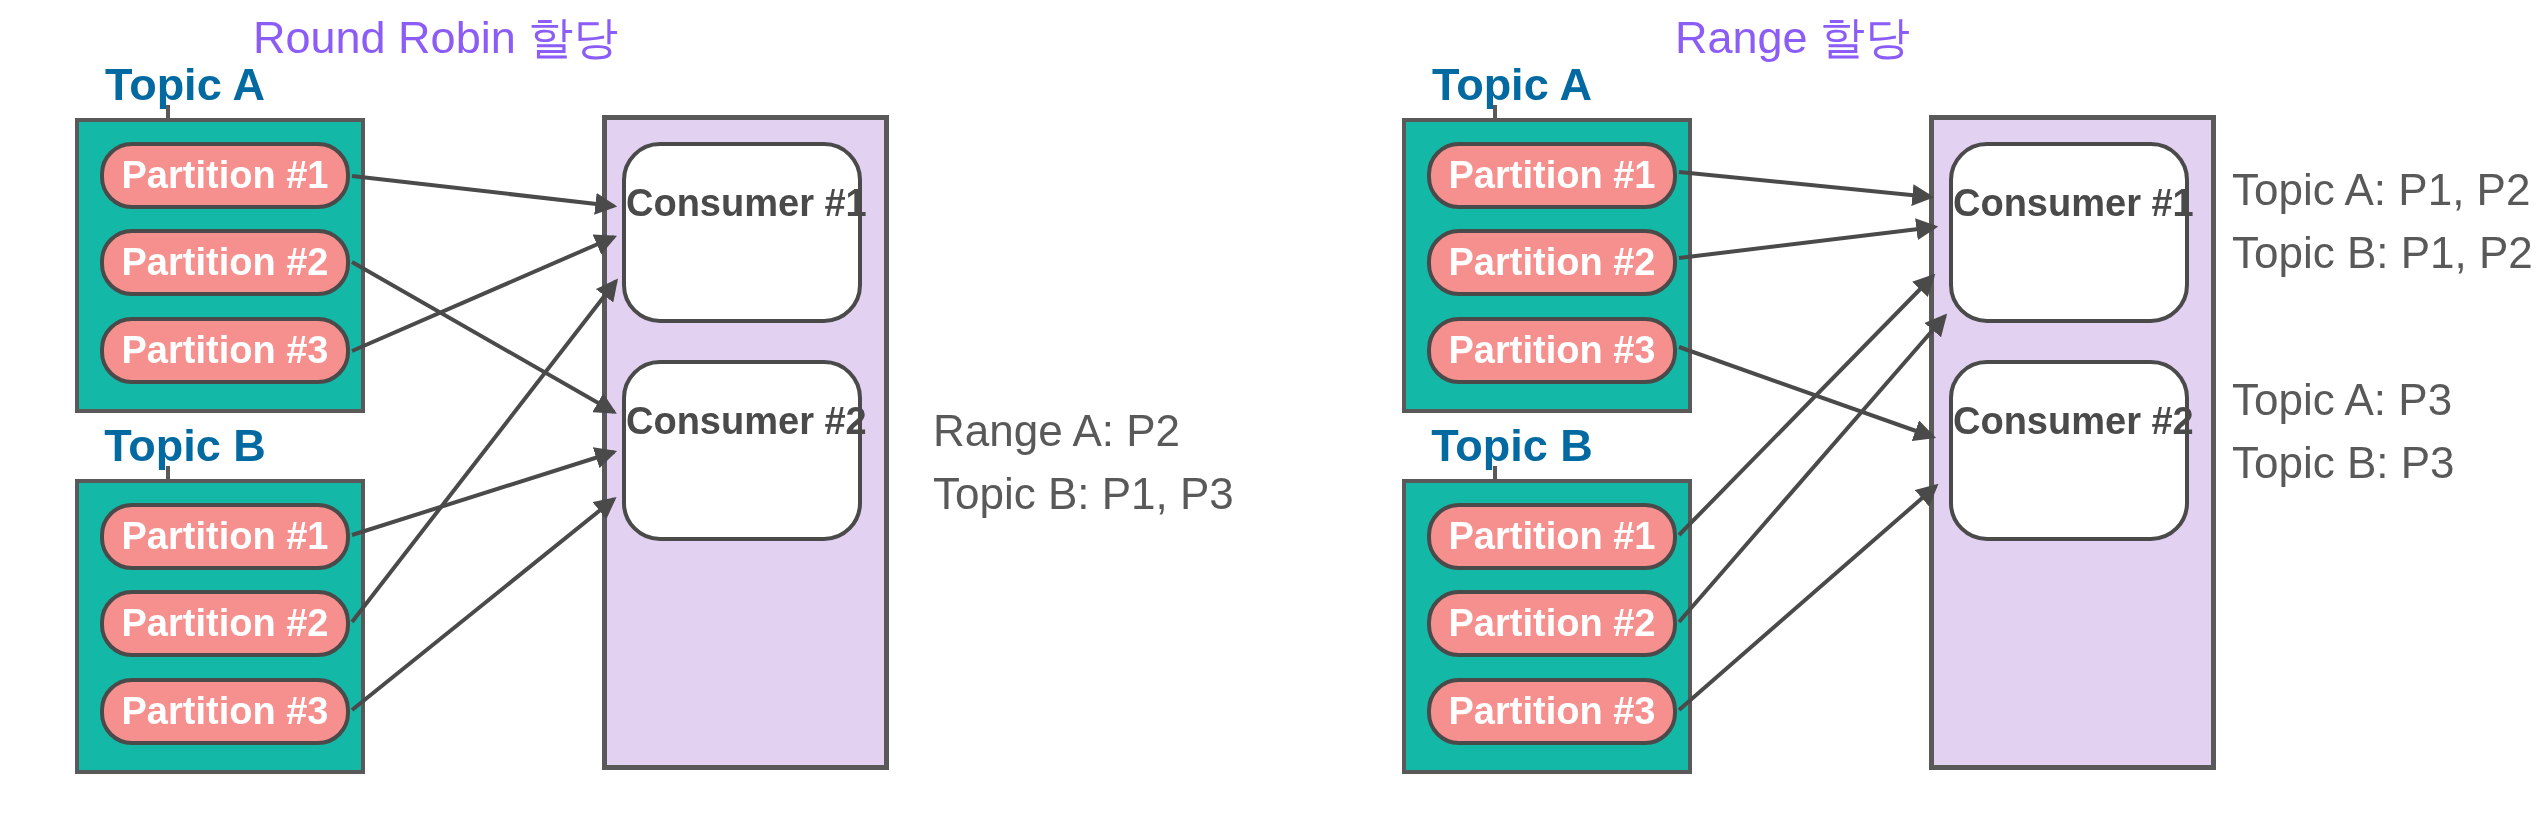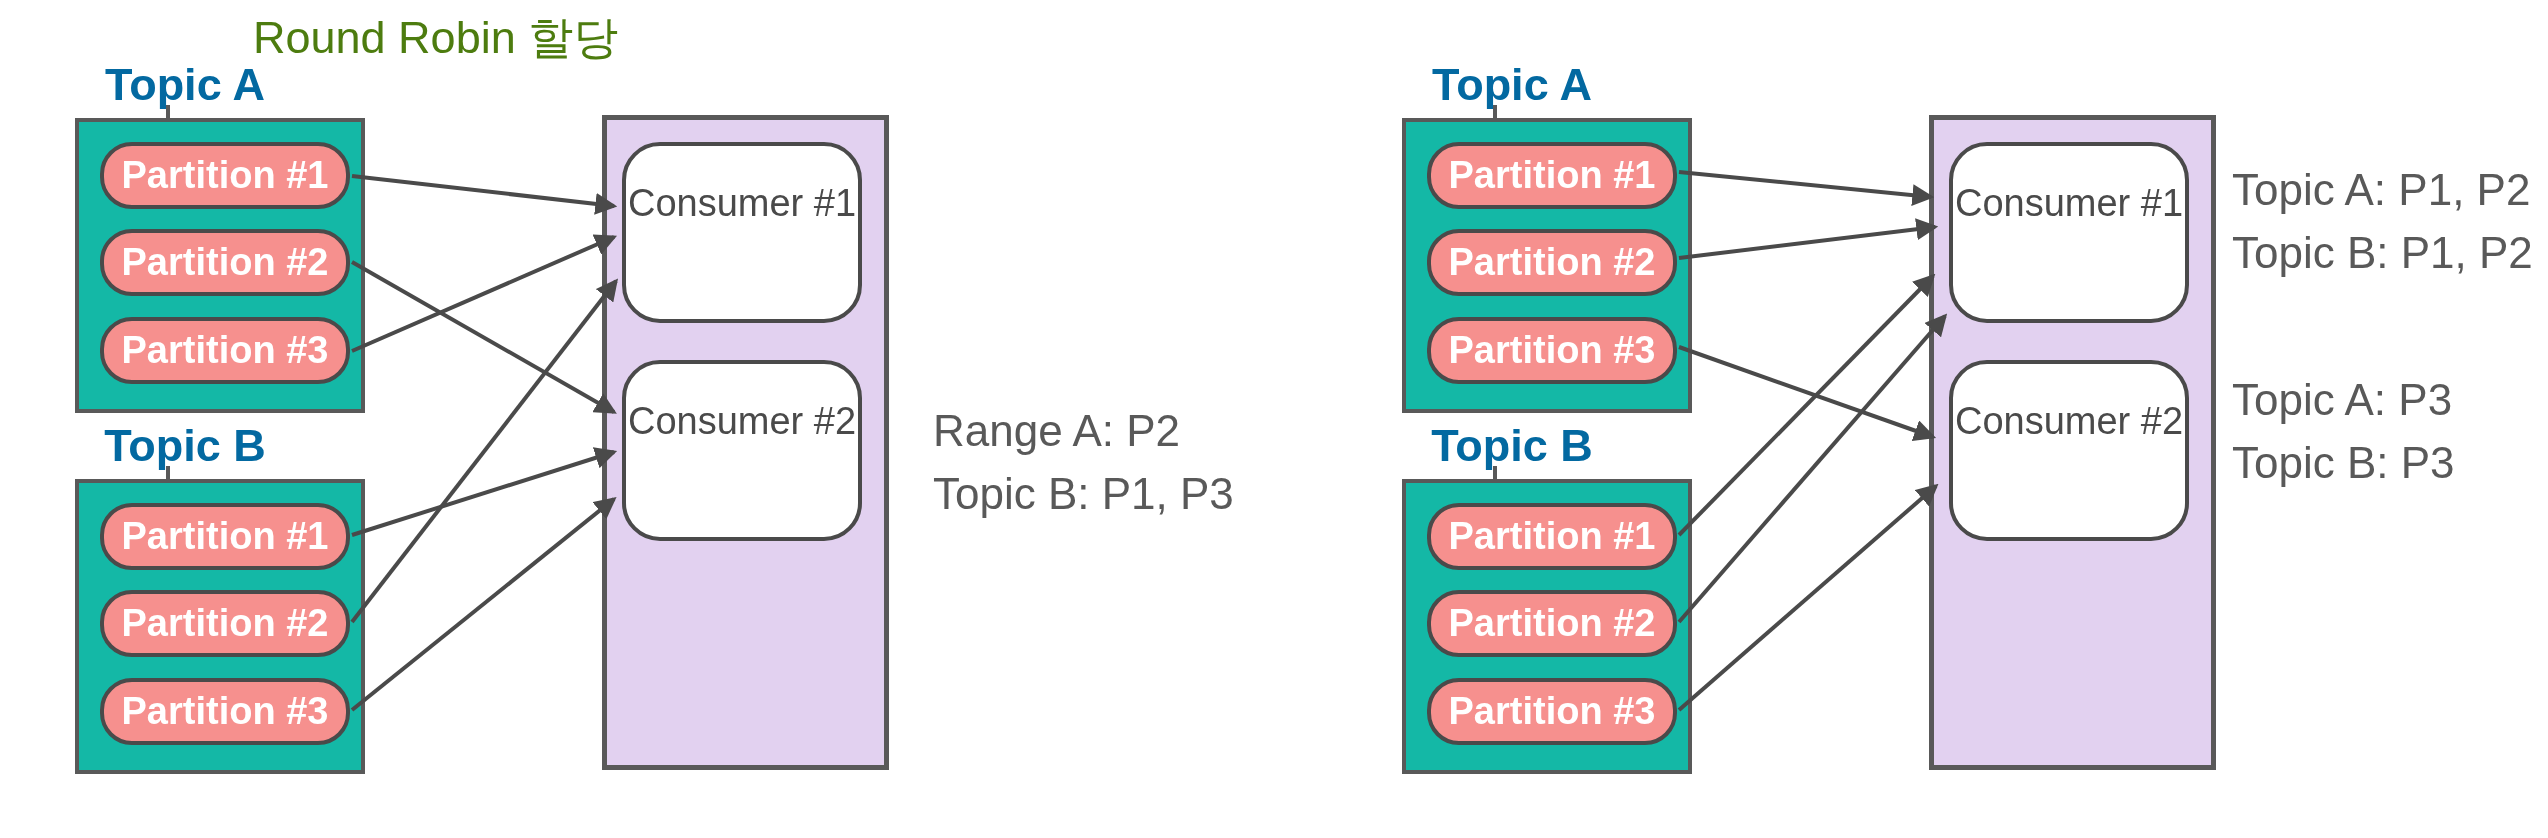--- a/index.html
+++ b/index.html
@@ -1,29 +1,29 @@
 <!DOCTYPE html>
 <html><head>
 <meta charset="utf-8">
 <style>
   html,body{margin:0;padding:0;background:#ffffff;}
   #canvas{position:relative;width:2548px;height:838px;background:#ffffff;overflow:hidden;
           font-family:"Liberation Sans", sans-serif;}
-  .title{position:absolute;font-size:45px;color:#4d7c0f;white-space:nowrap;line-height:48px;}
+  .title{position:absolute;font-size:45px;color:#8b5cf6;white-space:nowrap;line-height:48px;}
   .topic-label{position:absolute;width:220px;text-align:center;font-size:45px;font-weight:bold;
                color:#0369a1;white-space:nowrap;line-height:46px;}
   .tick{position:absolute;width:4px;height:13px;background:#595959;}
   .topic-box{position:absolute;width:282px;height:287px;background:#14b8a6;border:4px solid #595959;}
   .pill{position:absolute;left:21px;width:242px;height:59px;background:#F6908E;border:4px solid #4a4a4a;
         border-radius:32px;color:#ffffff;font-weight:bold;font-size:38px;text-align:center;
         line-height:59px;white-space:nowrap;}
   .group-box{position:absolute;width:277px;height:645px;background:#E2D1F0;border:5px solid #595959;}
   .consumer{position:absolute;width:232px;height:173px;background:#ffffff;border:4px solid #4a4a4a;
             border-radius:38px;}
-  .consumer-label{margin-top:36px;text-align:center;font-size:38px;font-weight:normal;color:#4a4a4a;
+  .consumer-label{margin-top:36px;text-align:center;font-size:38px;font-weight:bold;color:#4a4a4a;
                   white-space:nowrap;}
   .assign{position:absolute;font-size:44px;color:#595959;line-height:63px;white-space:nowrap;}
   #arrow-layer{position:absolute;left:0;top:0;z-index:10;pointer-events:none;}
 </style>
 </head>
 <body>
 
 <div id="canvas">
 
   <div class="title" style="left:253px;top:14px;">Round Robin 할당</div>
@@ -52,20 +52,21 @@
     <div class="consumer-label">Consumer #2</div>
   </div>
 
   <div class="assign" style="left:933px;top:137px;">
   </div>
   <div class="assign" style="left:933px;top:399px;">
     <div>Range A: P2</div>
     <div>Topic B: P1, P3</div>
   </div>
 
+  <div class="title" style="left:1675px;top:14px;">Range 할당</div>
 
   <div class="topic-label" style="left:1402px;top:62px;">Topic A</div>
   <div class="tick" style="left:1493px;top:105px;"></div>
   <div class="topic-box" style="left:1402px;top:118px;">
     <div class="pill" style="top:20px;">Partition #1</div>
     <div class="pill" style="top:107px;">Partition #2</div>
     <div class="pill" style="top:195px;">Partition #3</div>
   </div>
 
   <div class="topic-label" style="left:1402px;top:423px;">Topic B</div>

